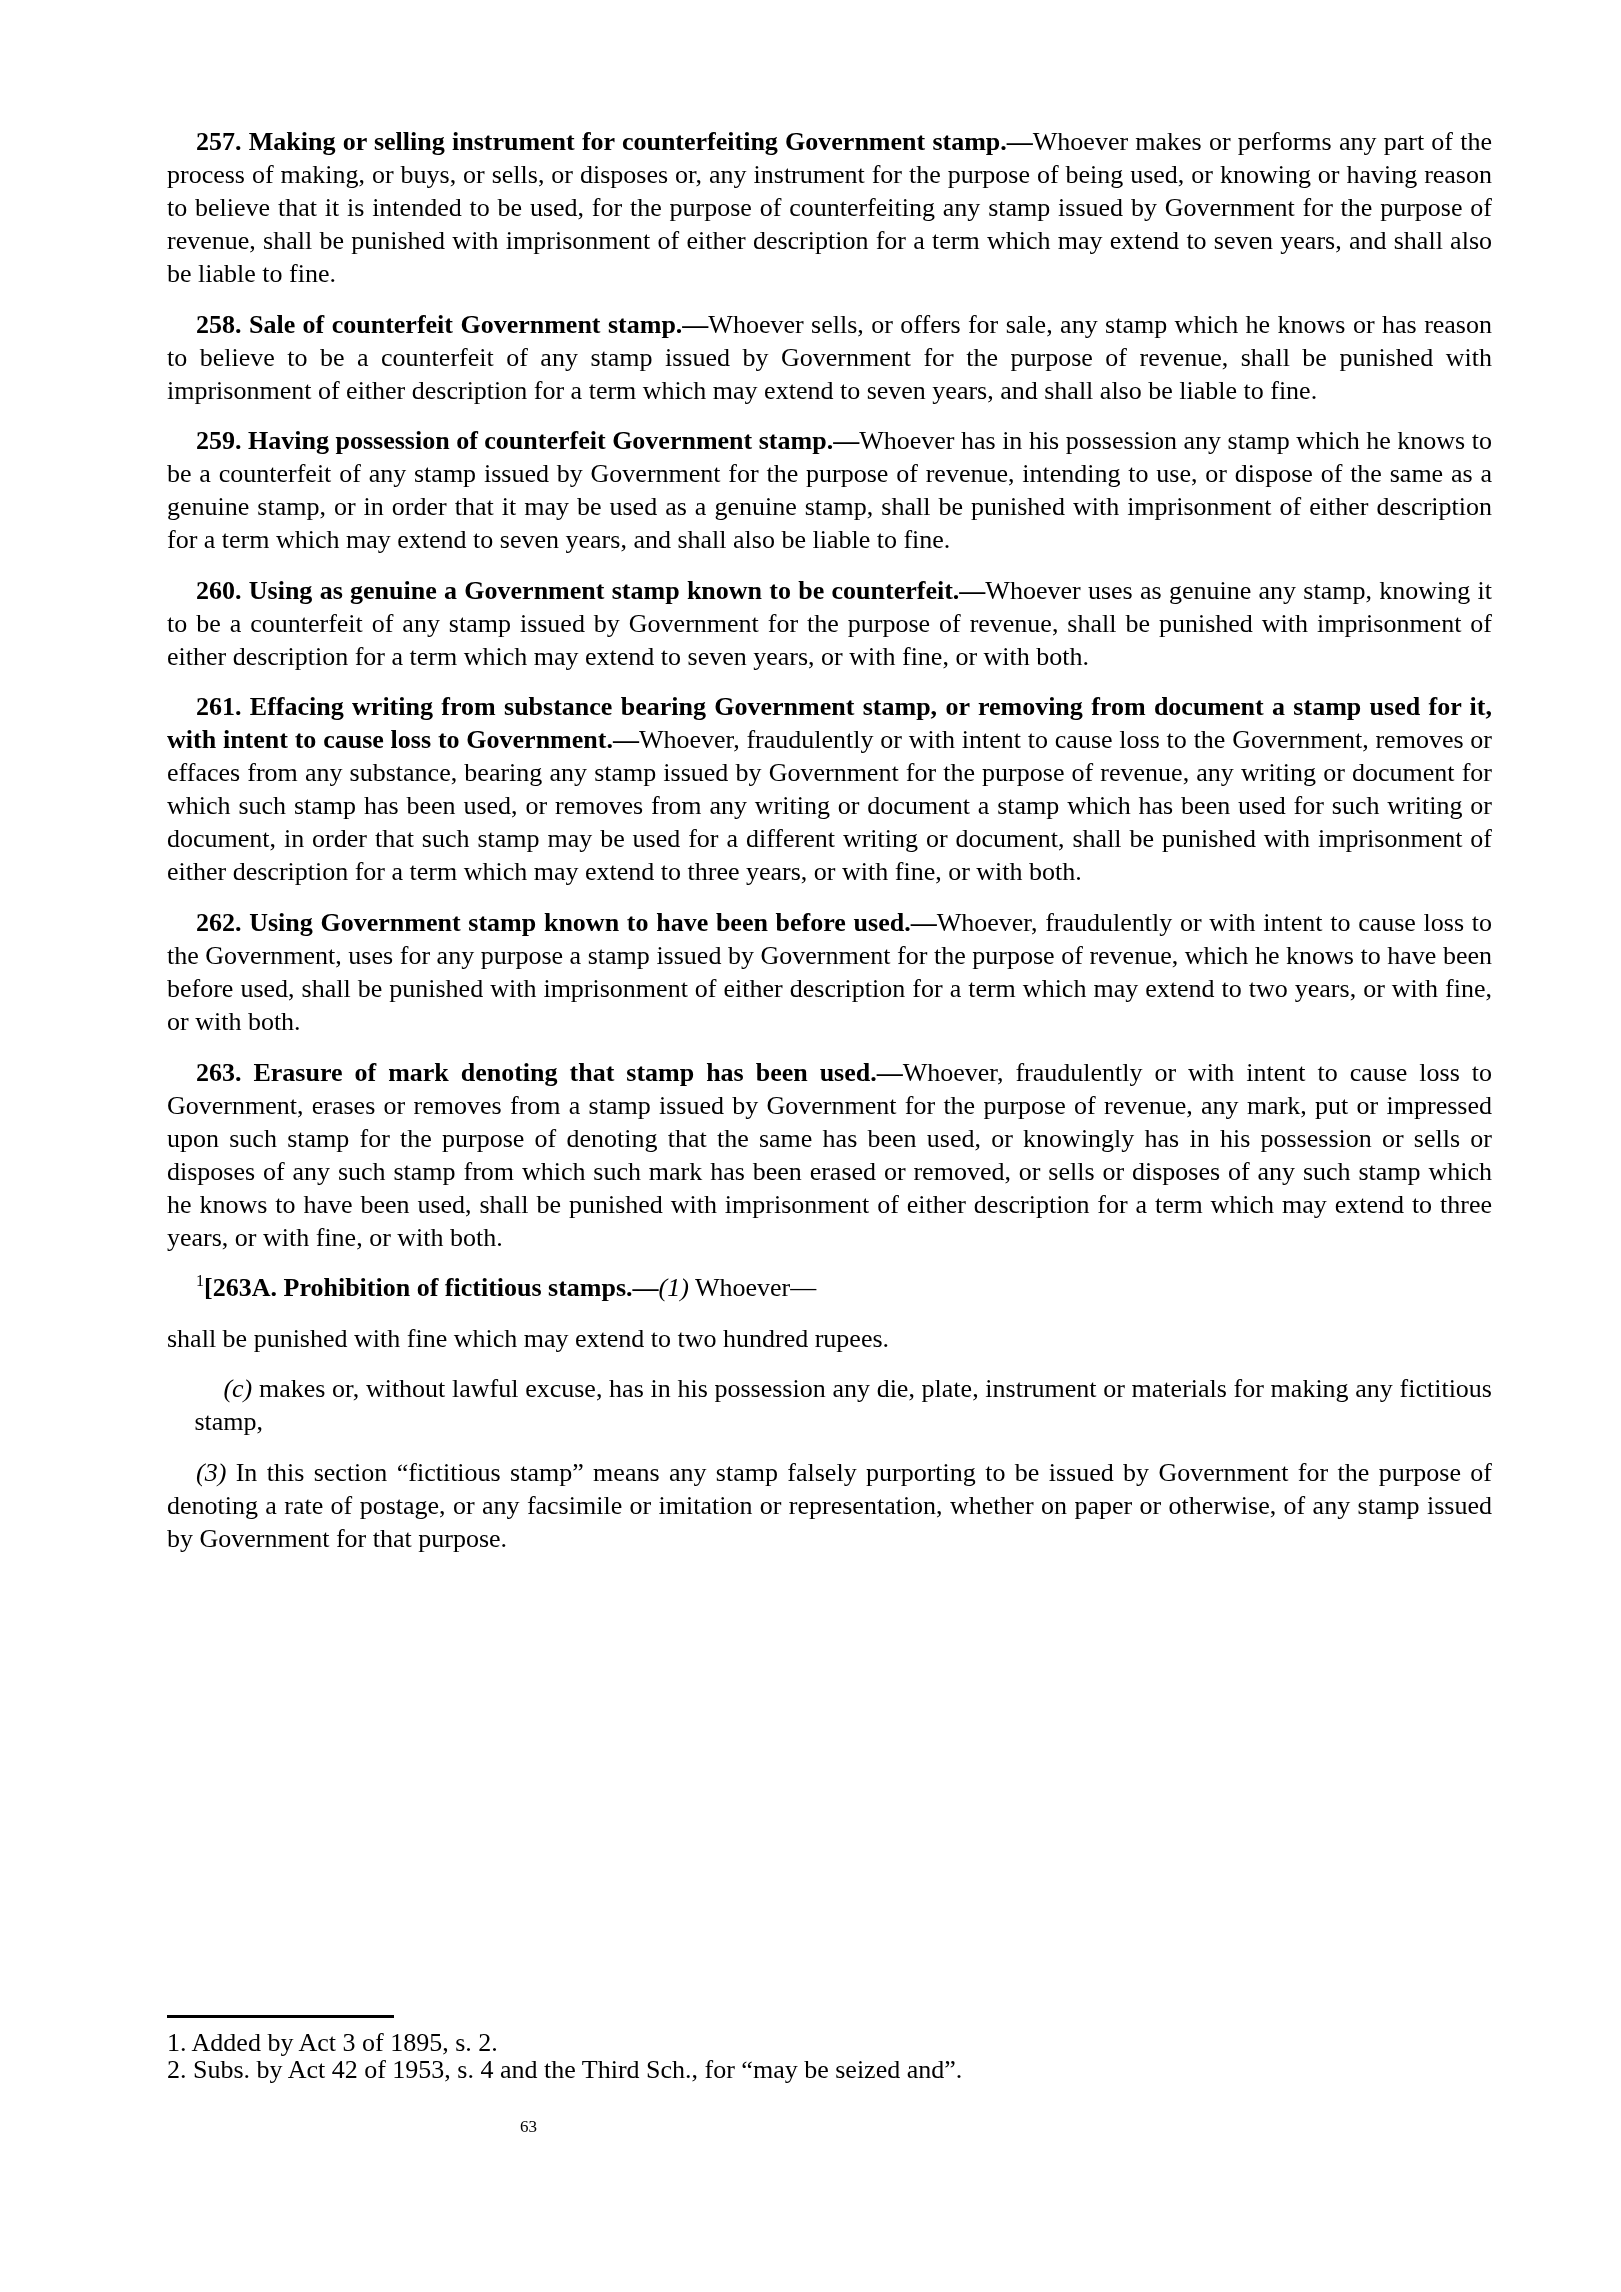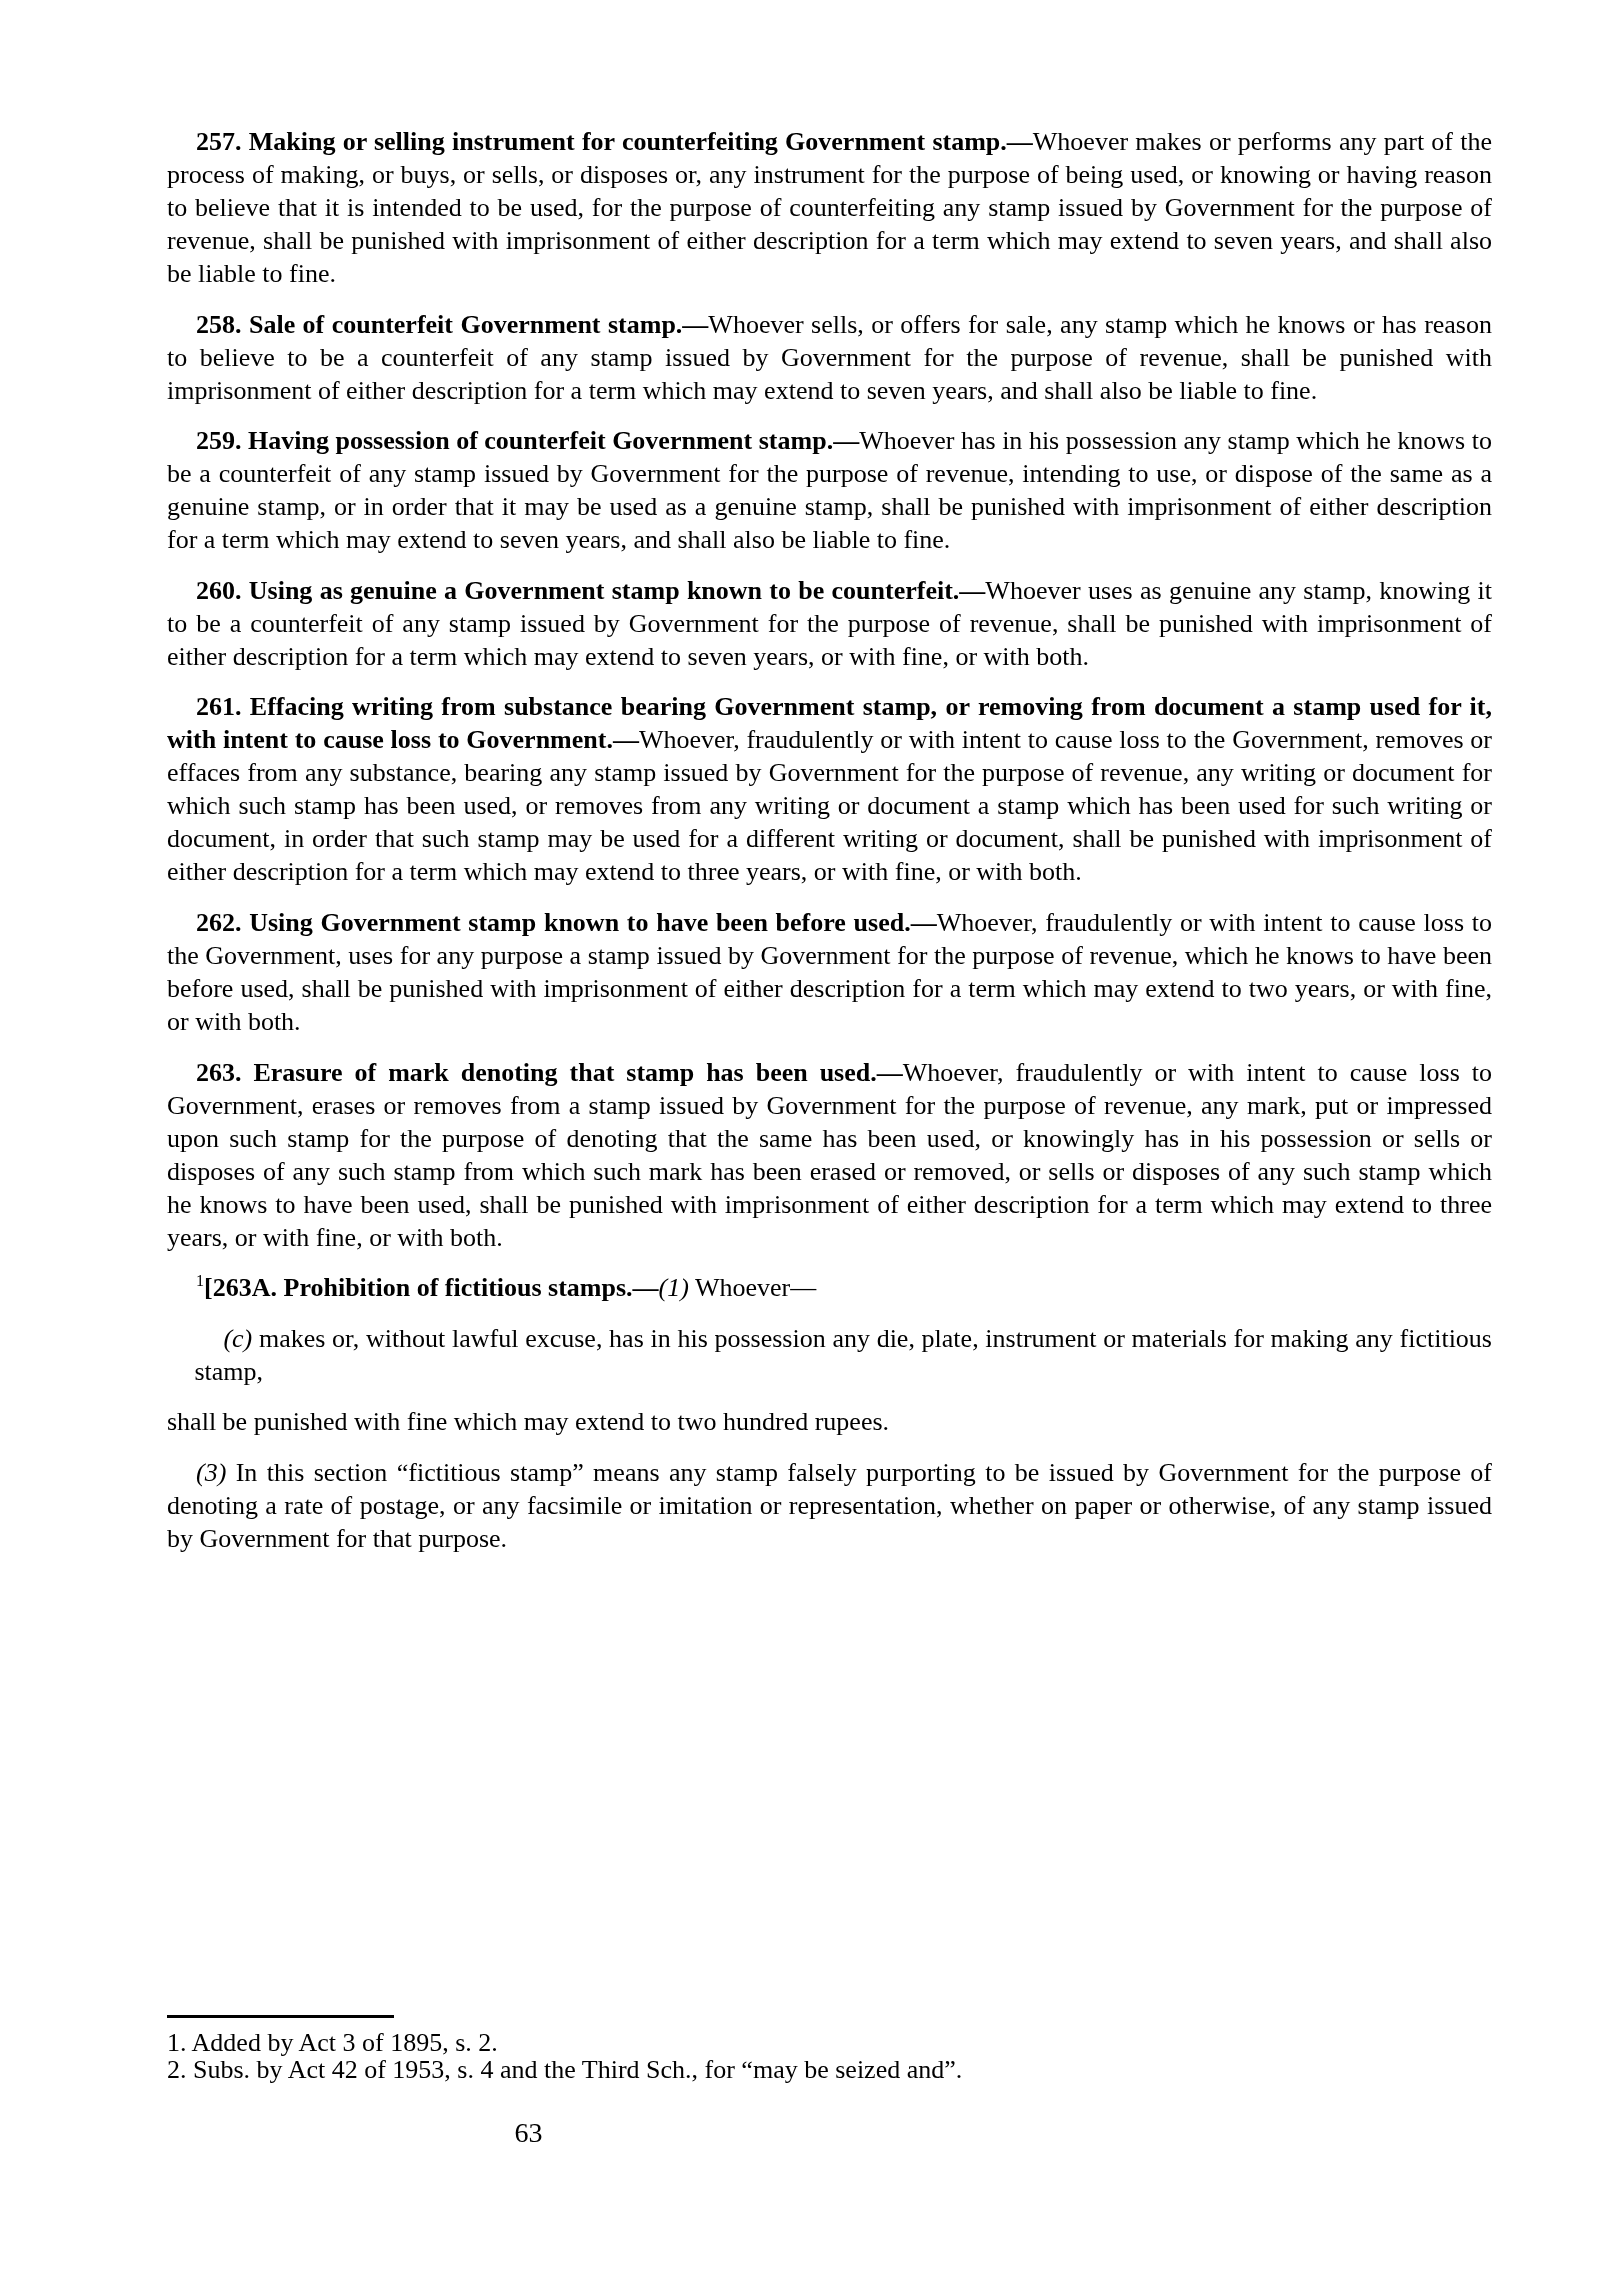--- a/index.html
+++ b/index.html
@@ -53,21 +53,21 @@
     height: 2.9px;
     background: #000000;
     margin-bottom: 10.8px;
   }
   .page-number {
     position: absolute;
     top: 2117px;
     left: 493px;
     width: 71px;
     text-align: center;
-    font-size: 28px;
+    font-size: 17px;
   }
 </style>
 </head>
 <body>
 
 <div class="page">
 
   <div class="content">
 
     <p class="para"><span class="b">257. Making or selling instrument for counterfeiting Government stamp</span><span class="b">.—</span><span>Whoever makes or performs any part of the process of making, or buys, or sells, or disposes or, any instrument for the purpose of being used, or knowing or having reason to believe that it is intended to be used, for the purpose of counterfeiting any stamp issued by Government for the purpose of revenue, shall be punished with imprisonment of either description for a term which may extend to seven years, and shall also be liable to fine.</span></p>
@@ -81,23 +81,23 @@
     <p class="para"><span class="b">261. Effacing writing from substance bearing Government stamp, or removing from document a stamp used for it, with intent to cause loss to Government</span><span class="b">.—</span><span>Whoever, fraudulently or with intent to cause loss to the Government, removes or effaces from any substance, bearing any stamp issued by Government for the purpose of revenue, any writing or document for which such stamp has been used, or removes from any writing or document a stamp which has been used for such writing or document, in order that such stamp may be used for a different writing or document, shall be punished with imprisonment of either description for a term which may extend to three years, or with fine, or with both.</span></p>
 
     <p class="para"><span class="b">262. Using Government stamp known to have been before used</span><span class="b">.—</span><span>Whoever, fraudulently or with intent to cause loss to the Government, uses for any purpose a stamp issued by Government for the purpose of revenue, which he knows to have been before used, shall be punished with imprisonment of either description for a term which may extend to two years, or with fine, or with both.</span></p>
 
     <p class="para"><span class="b">263. Erasure of mark denoting that stamp has been used</span><span class="b">.—</span><span>Whoever, fraudulently or with intent to cause loss to Government, erases or removes from a stamp issued by Government for the purpose of revenue, any mark, put or impressed upon such stamp for the purpose of denoting that the same has been used, or knowingly has in his possession or sells or disposes of any such stamp from which such mark has been erased or removed, or sells or disposes of any such stamp which he knows to have been used, shall be punished with imprisonment of either description for a term which may extend to three years, or with fine, or with both.</span></p>
 
     <p class="para"><sup>1</sup><span class="b">[</span><span class="b">263A. Prohibition of fictitious stamps</span><span class="b">.—</span><span class="i">(1)</span><span> Whoever—</span></p>
 
 
 
+    <p class="para flush"><span>shall be punished with fine which may extend to two hundred rupees.</span></p>
+
     <p class="para clause"><span class="i">(c)</span><span> makes or, without lawful excuse, has in his possession any die, plate, instrument or materials for making any fictitious stamp,</span></p>
-
-    <p class="para flush"><span>shall be punished with fine which may extend to two hundred rupees.</span></p>
 
 
     <p class="para"><span class="i">(3)</span><span> In this section “fictitious stamp” means any stamp falsely purporting to be issued by Government for the purpose of denoting a rate of postage, or any facsimile or imitation or representation, whether on paper or otherwise, of any stamp issued by Government for that purpose.</span></p>
 
   </div>
 
   <div class="footnotes">
     <div class="fn-rule"></div>
     <div class="fn">1. Added by Act 3 of 1895, s. 2.</div>
     <div class="fn">2. Subs. by Act 42 of 1953, s. 4 and the Third Sch., for “may be seized and”.</div>

